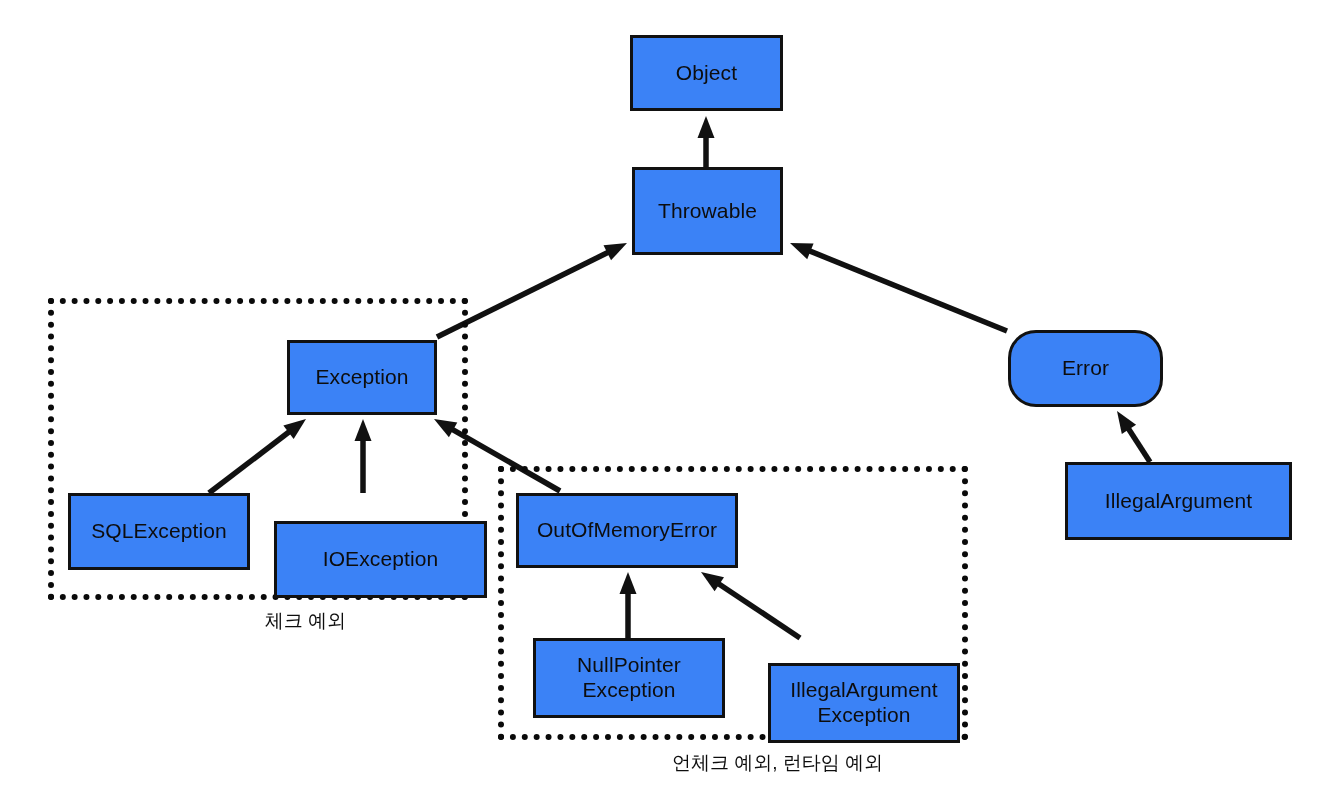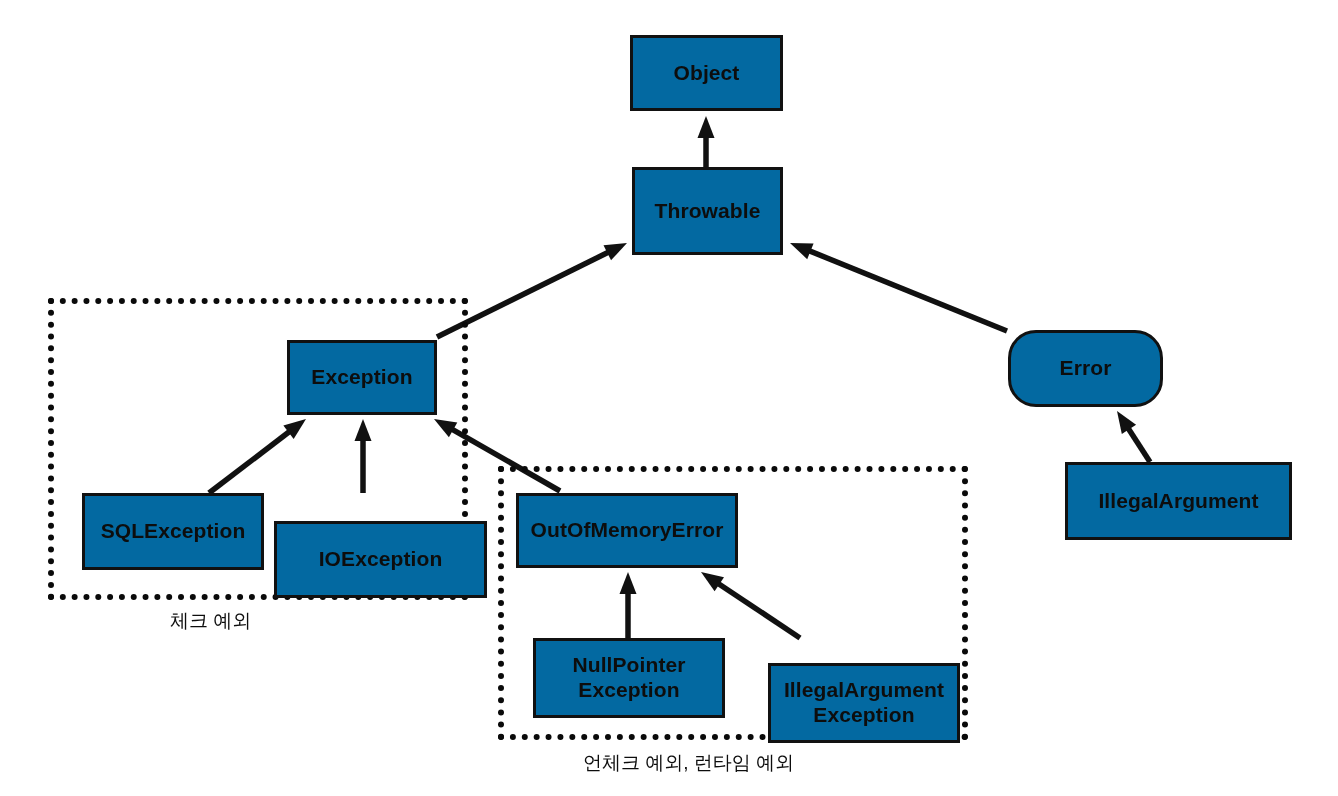--- a/index.html
+++ b/index.html
@@ -22,43 +22,42 @@
     left: 0;
     top: 0;
     width: 1338px;
     height: 796px;
     pointer-events: none;
   }
   .node-box {
     position: absolute;
     box-sizing: border-box;
     border: 3px solid #3b82f6;
-    background: #0369a1;
+    background: #3b82f6;
     display: flex;
     align-items: center;
     justify-content: center;
     text-align: center;
     color: #0d0d0d;
     font-size: 21px;
     line-height: 1.18;
     letter-spacing: 0.1px;
     z-index: 3;
     white-space: pre-line;
-    font-weight: bold;
   }
   .group-box {
     position: absolute;
     box-sizing: border-box;
     border: 6px dotted #0a0a0a;
     background: transparent;
     z-index: 1;
   }
   .group-label {
     position: absolute;
-    text-align: left;
+    text-align: right;
     color: #0d0d0d;
     font-size: 19px;
     z-index: 3;
     white-space: nowrap;
   }
 </style>
 </head>
 <body>
 
 <div id="diagram-canvas">
@@ -106,21 +105,21 @@
       <div class="group-box" style="left: 48px; top: 298px; width: 420px; height: 302px;"></div>
       <div class="group-label" style="left: 170px; top: 608px; width: 176px;">체크 예외</div>
       <div class="group-box" style="left: 498px; top: 466px; width: 470px; height: 274px;"></div>
       <div class="group-label" style="left: 583px; top: 750px; width: 300px;">언체크 예외, 런타임 예외</div>
     </div>
   <div id="nodes-layer">
       <div class="node-box" style="left: 630px; top: 35px; width: 153px; height: 76px; border-color: rgb(17, 17, 17);">Object</div>
       <div class="node-box" style="left: 632px; top: 167px; width: 151px; height: 88px; border-color: rgb(17, 17, 17);">Throwable</div>
       <div class="node-box" style="left: 287px; top: 340px; width: 150px; height: 75px; border-color: rgb(17, 17, 17);">Exception</div>
       <div class="node-box" style="left: 1008px; top: 330px; width: 155px; height: 77px; border-color: rgb(17, 17, 17); border-radius: 28px;">Error</div>
-      <div class="node-box" style="left: 68px; top: 493px; width: 182px; height: 77px; border-color: rgb(17, 17, 17); margin-left: 14px;">SQLException</div>
+      <div class="node-box" style="left: 68px; top: 493px; width: 182px; height: 77px; border-color: rgb(17, 17, 17);">SQLException</div>
       <div class="node-box" style="left: 274px; top: 521px; width: 213px; height: 77px; border-color: rgb(17, 17, 17);">IOException</div>
       <div class="node-box" style="left: 516px; top: 493px; width: 222px; height: 75px; border-color: rgb(17, 17, 17);">OutOfMemoryError</div>
       <div class="node-box" style="left: 1065px; top: 462px; width: 227px; height: 78px; border-color: rgb(17, 17, 17);">IllegalArgument</div>
       <div class="node-box" style="left: 533px; top: 638px; width: 192px; height: 80px; border-color: rgb(17, 17, 17);">NullPointer
 Exception</div>
       <div class="node-box" style="left: 768px; top: 638px; width: 192px; height: 80px; border-color: rgb(17, 17, 17); margin-top: 25px;">IllegalArgument
 Exception</div>
     </div>
 
 </div>

